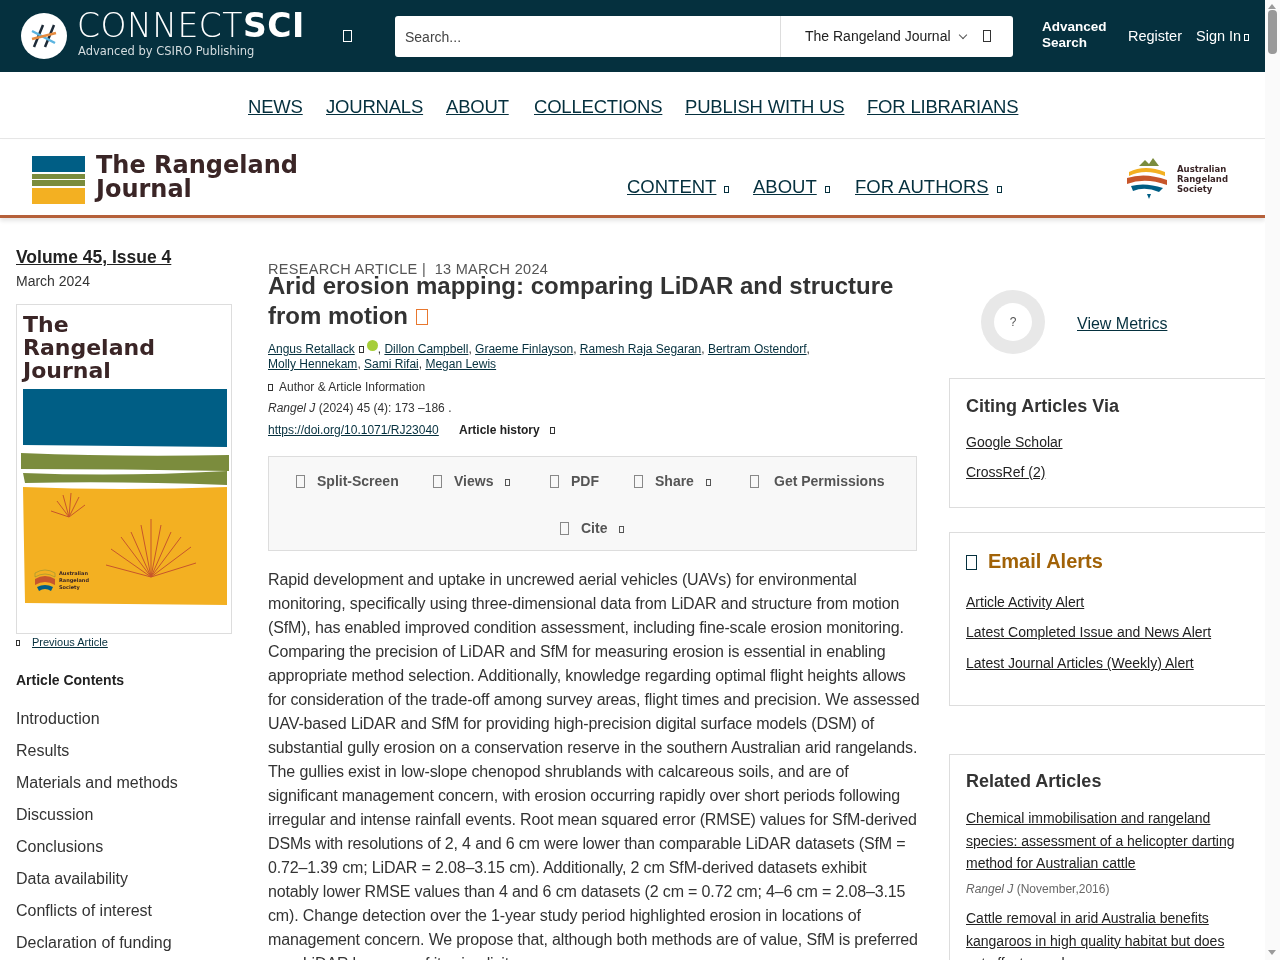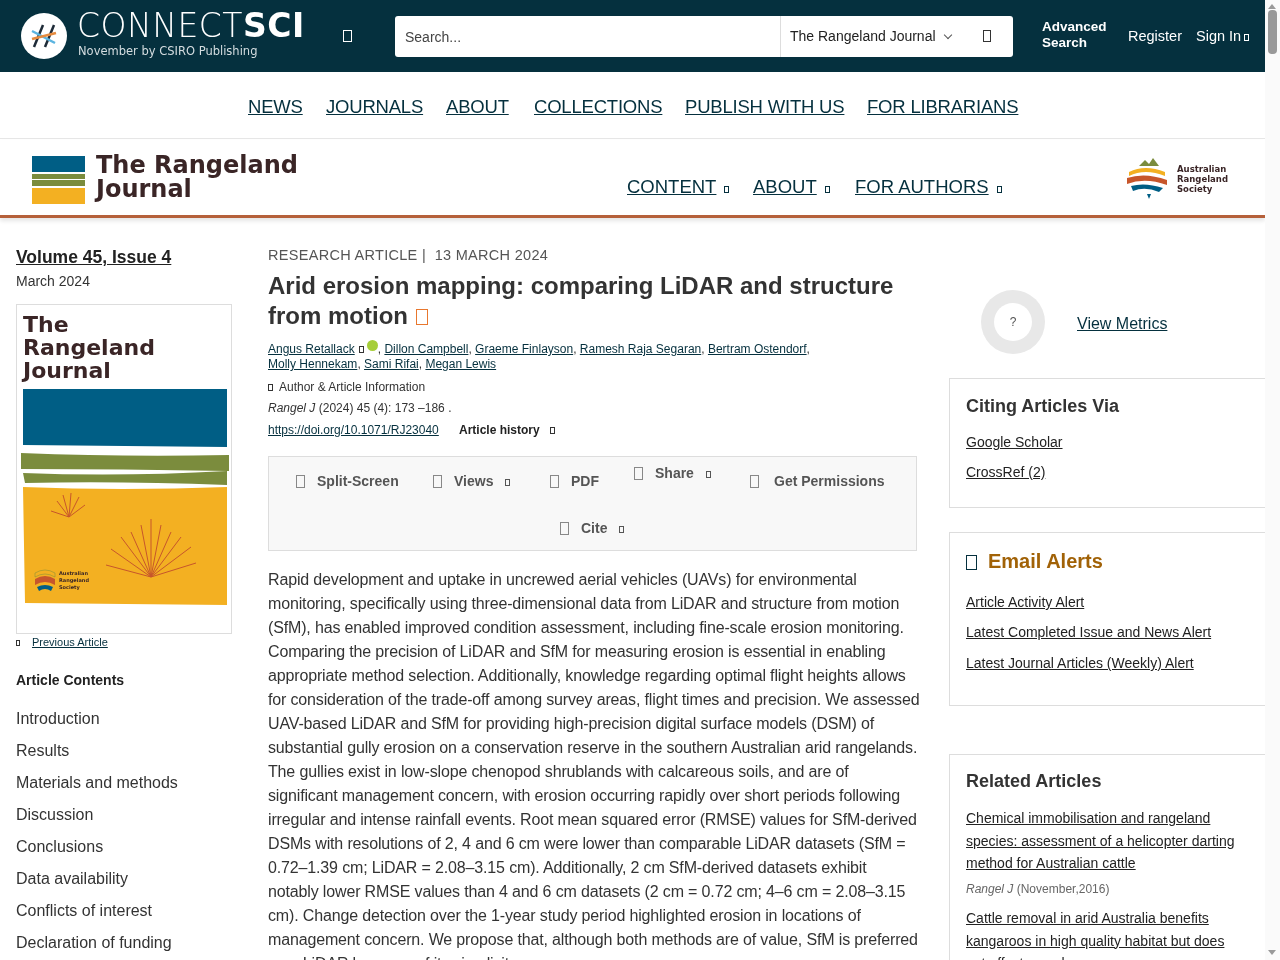--- a/index.html
+++ b/index.html
@@ -10,21 +10,21 @@
 .topbar{position:absolute;left:0;top:0;width:1265px;height:72px;background:#05303e;}
 .logo-circle{position:absolute;left:21px;top:13px;width:46px;height:46px;border-radius:50%;background:#fff;}
 .logo-circle svg{position:absolute;left:0;top:0;}
 .brand{position:absolute;left:77px;top:6px;color:#fff;font-size:33px;letter-spacing:0.5px;font-family:"DejaVu Sans",sans-serif;font-weight:300;}
 .brand b{font-weight:bold;}
 .brand-sub{position:absolute;left:78px;top:44px;color:#d5dde0;font-size:11.5px;font-family:"DejaVu Sans",sans-serif;}
 .menu-icon{position:absolute;left:343px;top:30px;width:9px;height:12px;border:1px solid #fff;}
 .search-box{position:absolute;left:395px;top:16px;width:618px;height:41px;background:#fff;border-radius:3px;}
 .search-input{position:absolute;left:0;top:0;width:386px;height:41px;border:none;border-right:1px solid #ddd;padding-left:10px;font-size:14px;font-family:"Liberation Sans",sans-serif;background:transparent;color:#333;outline:none;}
 .search-input::placeholder{color:#444;}
-.journal-select{position:absolute;left:395px;top:0;height:41px;line-height:41px;font-size:14px;color:#222;}
+.journal-select{position:absolute;left:410px;top:0;height:41px;line-height:41px;font-size:14px;color:#222;}
 .chev{display:inline-block;width:6px;height:6px;border-right:1.3px solid #555;border-bottom:1.3px solid #555;transform:rotate(45deg);margin-left:9px;position:relative;top:-3px;}
 .search-btn{position:absolute;left:588px;top:14px;width:8px;height:12px;border:1px solid #333;}
 .adv-search{position:absolute;left:1024px;top:19px;color:#fff;font-size:13.5px;line-height:16px;font-weight:bold;text-decoration:none;margin-left:18px;}
 .register{position:absolute;left:1128px;top:28px;color:#fff;font-size:14.5px;text-decoration:none;}
 .signin{position:absolute;left:1196px;top:28px;color:#fff;font-size:14.5px;text-decoration:none;}
 .signin .tiny{display:inline-block;width:5px;height:7px;border:1px solid #fff;margin-left:3px;}
 
 .mainnav{position:absolute;left:0;top:72px;width:1265px;height:67px;border-bottom:1px solid #e6e6e6;}
 .mainnav a{position:absolute;top:24px;font-size:18.5px;color:#05303e;text-decoration:underline;letter-spacing:-0.2px;}
 
@@ -40,21 +40,21 @@
 .volmonth{position:absolute;left:16px;top:273px;font-size:14px;color:#333;}
 .cover{position:absolute;left:16px;top:304px;width:216px;height:330px;border:1px solid #ddd;background:#fff;}
 .cover-title{position:absolute;left:6px;top:8px;font-family:"DejaVu Sans",sans-serif;font-weight:bold;font-size:22px;line-height:23px;color:#3a2526;}
 .prev-art{position:absolute;left:16px;top:636px;font-size:11px;color:#05303e;}
 .prev-art a{text-decoration:underline;margin-left:12px;}
 .prev-art .sq{display:inline-block;width:4px;height:6px;border:1px solid #333;}
 .contents-h{position:absolute;left:16px;top:672px;font-size:14px;font-weight:bold;color:#222;}
 .toc{position:absolute;left:16px;top:710px;}
 .toc div{font-size:16px;color:#333;height:32px;line-height:18px;}
 
-.meta{position:absolute;left:268px;top:247px;font-size:14.5px;color:#555;letter-spacing:0.3px;}
+.meta{position:absolute;left:268px;top:261px;font-size:14.5px;color:#555;letter-spacing:0.3px;}
 .atitle{position:absolute;left:268px;top:271px;width:650px;font-size:24px;line-height:30px;font-weight:bold;color:#333;}
 .atitle .osq{display:inline-block;width:12px;height:16px;border:1.5px solid #e8772e;margin-left:8px;vertical-align:-1px;}
 .authors{position:absolute;left:268px;top:340px;width:650px;font-size:12px;line-height:15px;color:#333;}
 .authors a{color:#05303e;text-decoration:underline;}
 .orcid{display:inline-block;width:11px;height:11px;border-radius:50%;background:#a6ce39;vertical-align:2px;margin-left:3px;}
 .authsq{display:inline-block;width:5px;height:7px;border:1px solid #333;margin-left:4px;}
 .ainfo{position:absolute;left:268px;top:380px;font-size:12px;color:#333;}
 .ainfo .sq{display:inline-block;width:5px;height:7px;border:1px solid #333;margin-right:6px;}
 .cite-line{position:absolute;left:268px;top:401px;font-size:12px;color:#333;}
 .doi{position:absolute;left:268px;top:423px;font-size:12px;color:#05303e;text-decoration:underline;}
@@ -89,21 +89,21 @@
   <div class="topbar">
     <div class="logo-circle">
       <svg width="46" height="46" viewBox="0 0 46 46">
         <line x1="13" y1="34" x2="22" y2="12" stroke="#1e2b38" stroke-width="2.5"></line>
         <line x1="24" y1="34" x2="33" y2="12" stroke="#1e2b38" stroke-width="2.5"></line>
         <line x1="11" y1="18" x2="34" y2="30" stroke="#5bb4e0" stroke-width="2.5"></line>
         <line x1="11" y1="26" x2="35" y2="20" stroke="#e58b3f" stroke-width="2.5"></line>
       </svg>
     </div>
     <div class="brand"><span>CONNECT</span><b>SCI</b></div>
-    <div class="brand-sub">November by CSIRO Publishing</div>
+    <div class="brand-sub">Advanced by CSIRO Publishing</div>
     <div class="menu-icon"></div>
     <div class="search-box">
       <input class="search-input" type="text" placeholder="Search..." style="">
       <div class="journal-select"><span>The Rangeland Journal</span><span class="chev"></span></div>
       <div class="search-btn"></div>
     </div>
     <a class="adv-search"><span>Advanced</span><br><span>Search</span></a>
     <a class="register">Register</a>
     <a class="signin"><span>Sign In</span><span class="tiny"></span></a>
   </div>
@@ -182,21 +182,21 @@
   </div>
   <div class="ainfo"><span class="sq"></span><span>Author &amp; Article Information</span></div>
   <div class="cite-line"><i>Rangel J</i><span> (2024) 45 (4): 173 –186 .</span></div>
   <a class="doi">https://doi.org/10.1071/RJ23040</a>
   <div class="ahist"><span>Article history</span><span class="sq"></span></div>
 
   <div class="toolbar">
     <div class="tb" style="left:27px;top:16px"><span class="ic"></span><span>Split-Screen</span></div>
     <div class="tb" style="left:164px;top:16px"><span class="ic"></span><span>Views</span><span class="dd"></span></div>
     <div class="tb" style="left:281px;top:16px"><span class="ic"></span><span>PDF</span></div>
-    <div class="tb" style="left:365px;top:8px"><span class="ic"></span><span>Share</span><span class="dd"></span></div>
+    <div class="tb" style="left:365px;top:16px"><span class="ic"></span><span>Share</span><span class="dd"></span></div>
     <div class="tb" style="left:481px;top:16px"><span class="ic" style="margin-right:15px"></span><span>Get Permissions</span></div>
     <div class="tb" style="left:291px;top:63px"><span class="ic"></span><span>Cite</span><span class="dd"></span></div>
   </div>
 
   <p class="abstract">Rapid development and uptake in uncrewed aerial vehicles (UAVs) for environmental monitoring, specifically using three-dimensional data from LiDAR and structure from motion (SfM), has enabled improved condition assessment, including fine-scale erosion monitoring. Comparing the precision of LiDAR and SfM for measuring erosion is essential in enabling appropriate method selection. Additionally, knowledge regarding optimal flight heights allows for consideration of the trade-off among survey areas, flight times and precision. We assessed UAV-based LiDAR and SfM for providing high-precision digital surface models (DSM) of substantial gully erosion on a conservation reserve in the southern Australian arid rangelands. The gullies exist in low-slope chenopod shrublands with calcareous soils, and are of significant management concern, with erosion occurring rapidly over short periods following irregular and intense rainfall events. Root mean squared error (RMSE) values for SfM-derived DSMs with resolutions of 2, 4 and 6 cm were lower than comparable LiDAR datasets (SfM = 0.72–1.39 cm; LiDAR = 2.08–3.15 cm). Additionally, 2 cm SfM-derived datasets exhibit notably lower RMSE values than 4 and 6 cm datasets (2 cm = 0.72 cm; 4–6 cm = 2.08–3.15 cm). Change detection over the 1-year study period highlighted erosion in locations of management concern. We propose that, although both methods are of value, SfM is preferred over LiDAR because of its simplicity...</p>
 
   <div class="metric-circle">
     <div class="metric-inner">?</div>
   </div>
   <a class="view-metrics">View Metrics</a>

